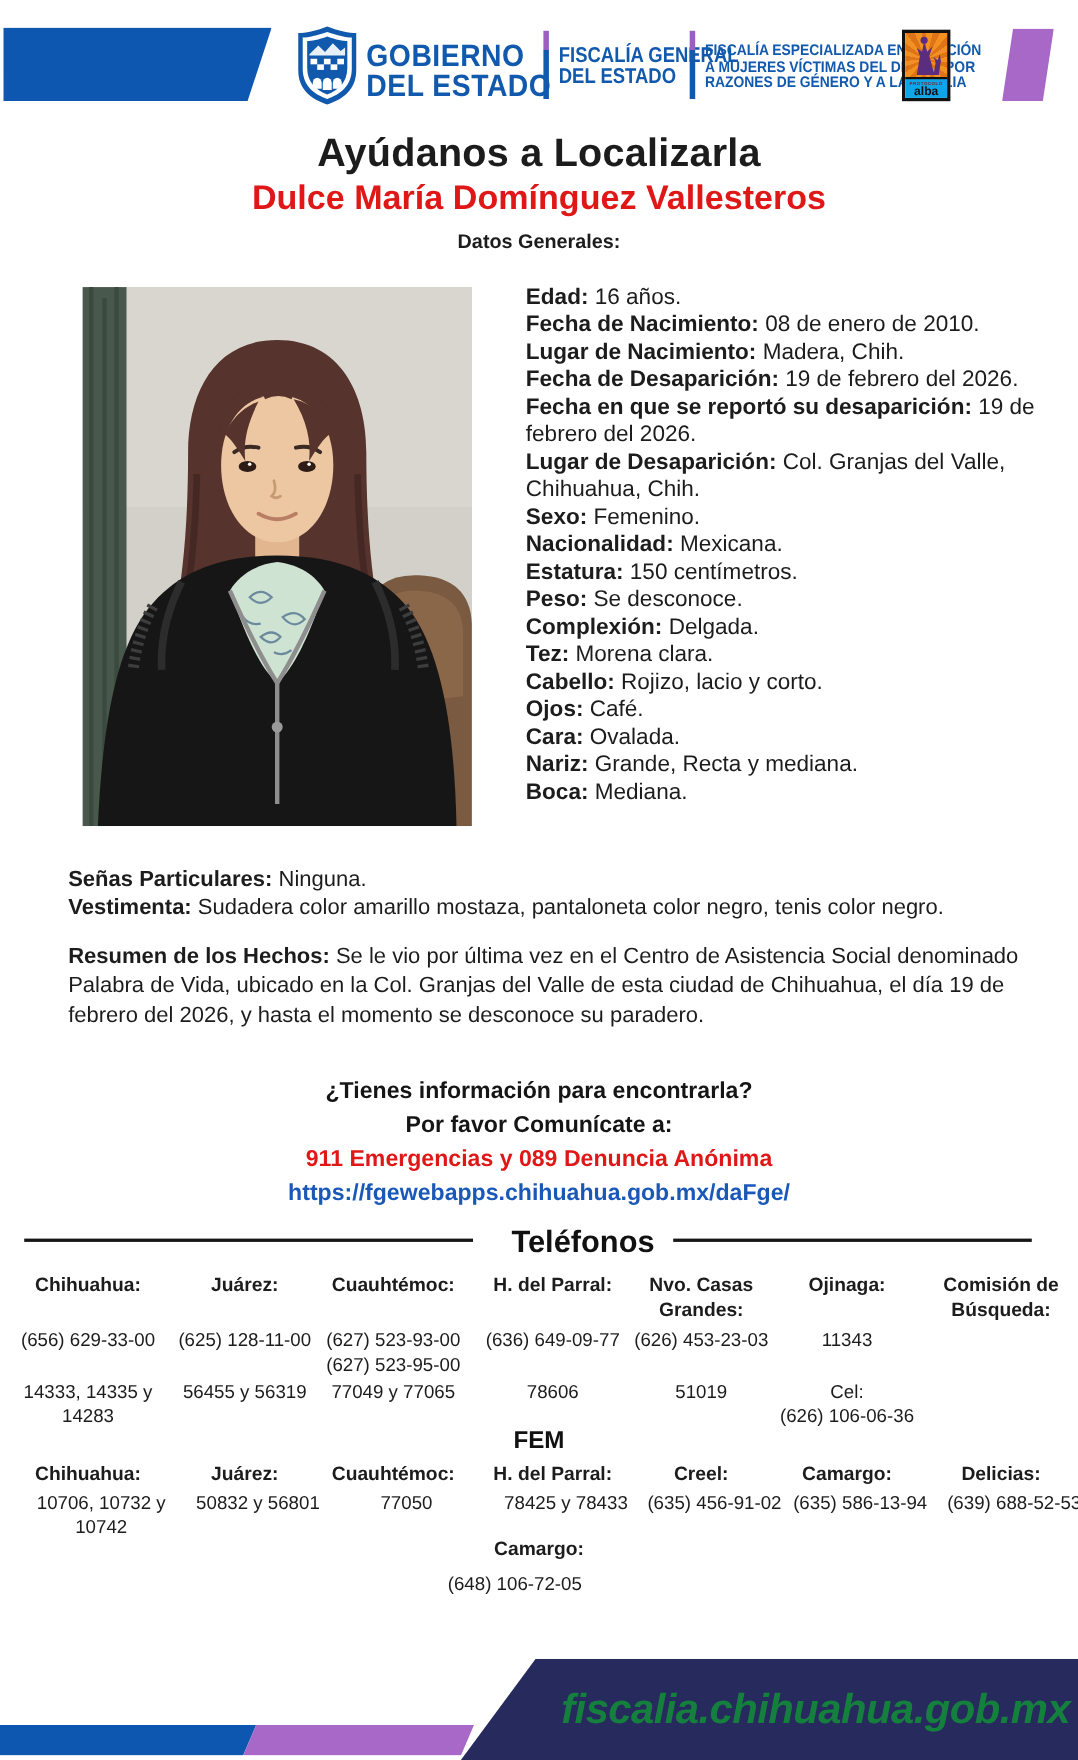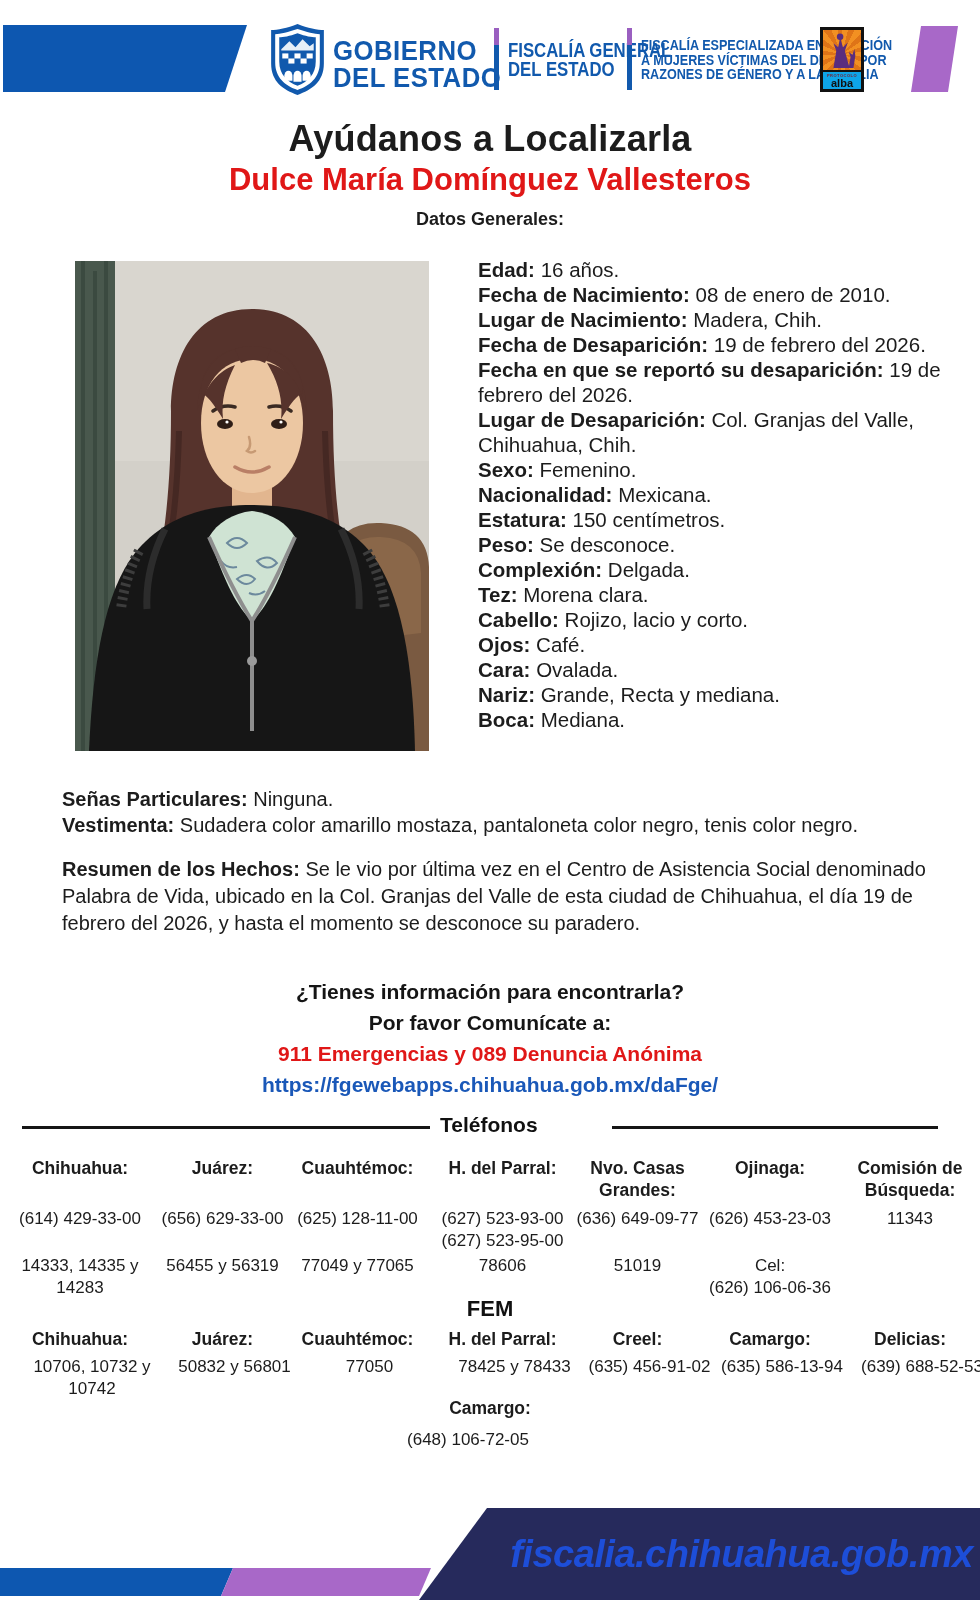--- a/index.html
+++ b/index.html
@@ -48,43 +48,43 @@
   
   .contact{position:absolute;left:0;top:980px;width:980px;text-align:center;}
   .contact div{margin-bottom:7px;}
   .c-q,.c-cta{font-size:21px;font-weight:bold;color:#151515;}
   .c-ph{font-size:21px;font-weight:bold;color:#e01717;}
   .c-url{font-size:21px;font-weight:bold;color:#1a58b8;}
   
   .rule{position:absolute;height:3px;background:#161616;}
   .rule-l{left:22px;top:1126px;width:408px;}
   .rule-r{left:612px;top:1126px;width:326px;}
-  .ph-title{position:absolute;left:440px;top:1113px;width:180px;
-    font-size:21px;font-weight:bold;color:#111;}
+  .ph-title{position:absolute;left:440px;top:1113px;width:180px;text-align:center;
+    font-size:28px;font-weight:bold;color:#111;}
   .pgrid{position:absolute;left:0;width:980px;display:grid;
     grid-template-columns:160px 125px 145px 145px 125px 140px 140px;}
   .cell{text-align:center;font-size:17px;line-height:22px;white-space:pre-line;color:#1c1c1c;}
   .cell.hdr{font-weight:bold;font-size:17.5px;}
   .g-h1{top:1157px;} .g-r1{top:1208px;} .g-r2{top:1255px;}
   .fem-title{position:absolute;left:0;top:1296px;width:980px;text-align:center;
     font-size:22px;font-weight:bold;color:#111;}
   .g-h2{top:1328px;} .g-r3{top:1356px;padding-left:12px;}
   .camargo-h{position:absolute;left:0;top:1398px;width:980px;text-align:center;
     font-size:17.5px;font-weight:bold;}
   .camargo-v{position:absolute;left:0;top:1430px;width:936px;text-align:center;font-size:17px;}
   
   .f-navy{position:absolute;left:0;top:1508px;width:980px;height:92px;background:#262a5c;
     clip-path:polygon(487px 0,980px 0,980px 92px,419px 92px);}
   .f-blue{position:absolute;left:0;top:1568px;width:233px;height:28px;background:#0d57b0;
     clip-path:polygon(0 0,233px 0,221px 28px,0 28px);}
   .f-purple{position:absolute;left:221px;top:1568px;width:210px;height:28px;background:#a868c8;
     clip-path:polygon(12px 0,210px 0,198px 28px,0 28px);}
   .f-content{position:absolute;left:500px;top:1520px;width:470px;height:68px;
     display:flex;align-items:center;justify-content:center;gap:13px;}
-  .f-url{color:#1d4ed8;font-size:38px;font-weight:bold;font-style:italic;letter-spacing:-.5px;}
+  .f-url{color:#15803d;font-size:38px;font-weight:bold;font-style:italic;letter-spacing:-.5px;}
 </style>
 </head>
 <body>
 
 <div class="page">
 
   <div class="shape blue-shape"></div>
   <div class="shape purple-shape"></div>
 
   <svg class="crest" viewBox="0 0 56 72">
@@ -231,21 +231,20 @@
     <div class="cell hdr">Juárez:</div>
     <div class="cell hdr">Cuauhtémoc:</div>
     <div class="cell hdr">H. del Parral:</div>
     <div class="cell hdr">Nvo. Casas
 Grandes:</div>
     <div class="cell hdr">Ojinaga:</div>
     <div class="cell hdr">Comisión de
 Búsqueda:</div>
   </div>
   <div class="pgrid g-r1">
-    <div class="cell">(614) 429-33-00</div>
     <div class="cell">(656) 629-33-00</div>
     <div class="cell">(625) 128-11-00</div>
     <div class="cell">(627) 523-93-00
 (627) 523-95-00</div>
     <div class="cell">(636) 649-09-77</div>
     <div class="cell">(626) 453-23-03</div>
     <div class="cell">11343</div>
   </div>
   <div class="pgrid g-r2">
     <div class="cell">14333, 14335 y

